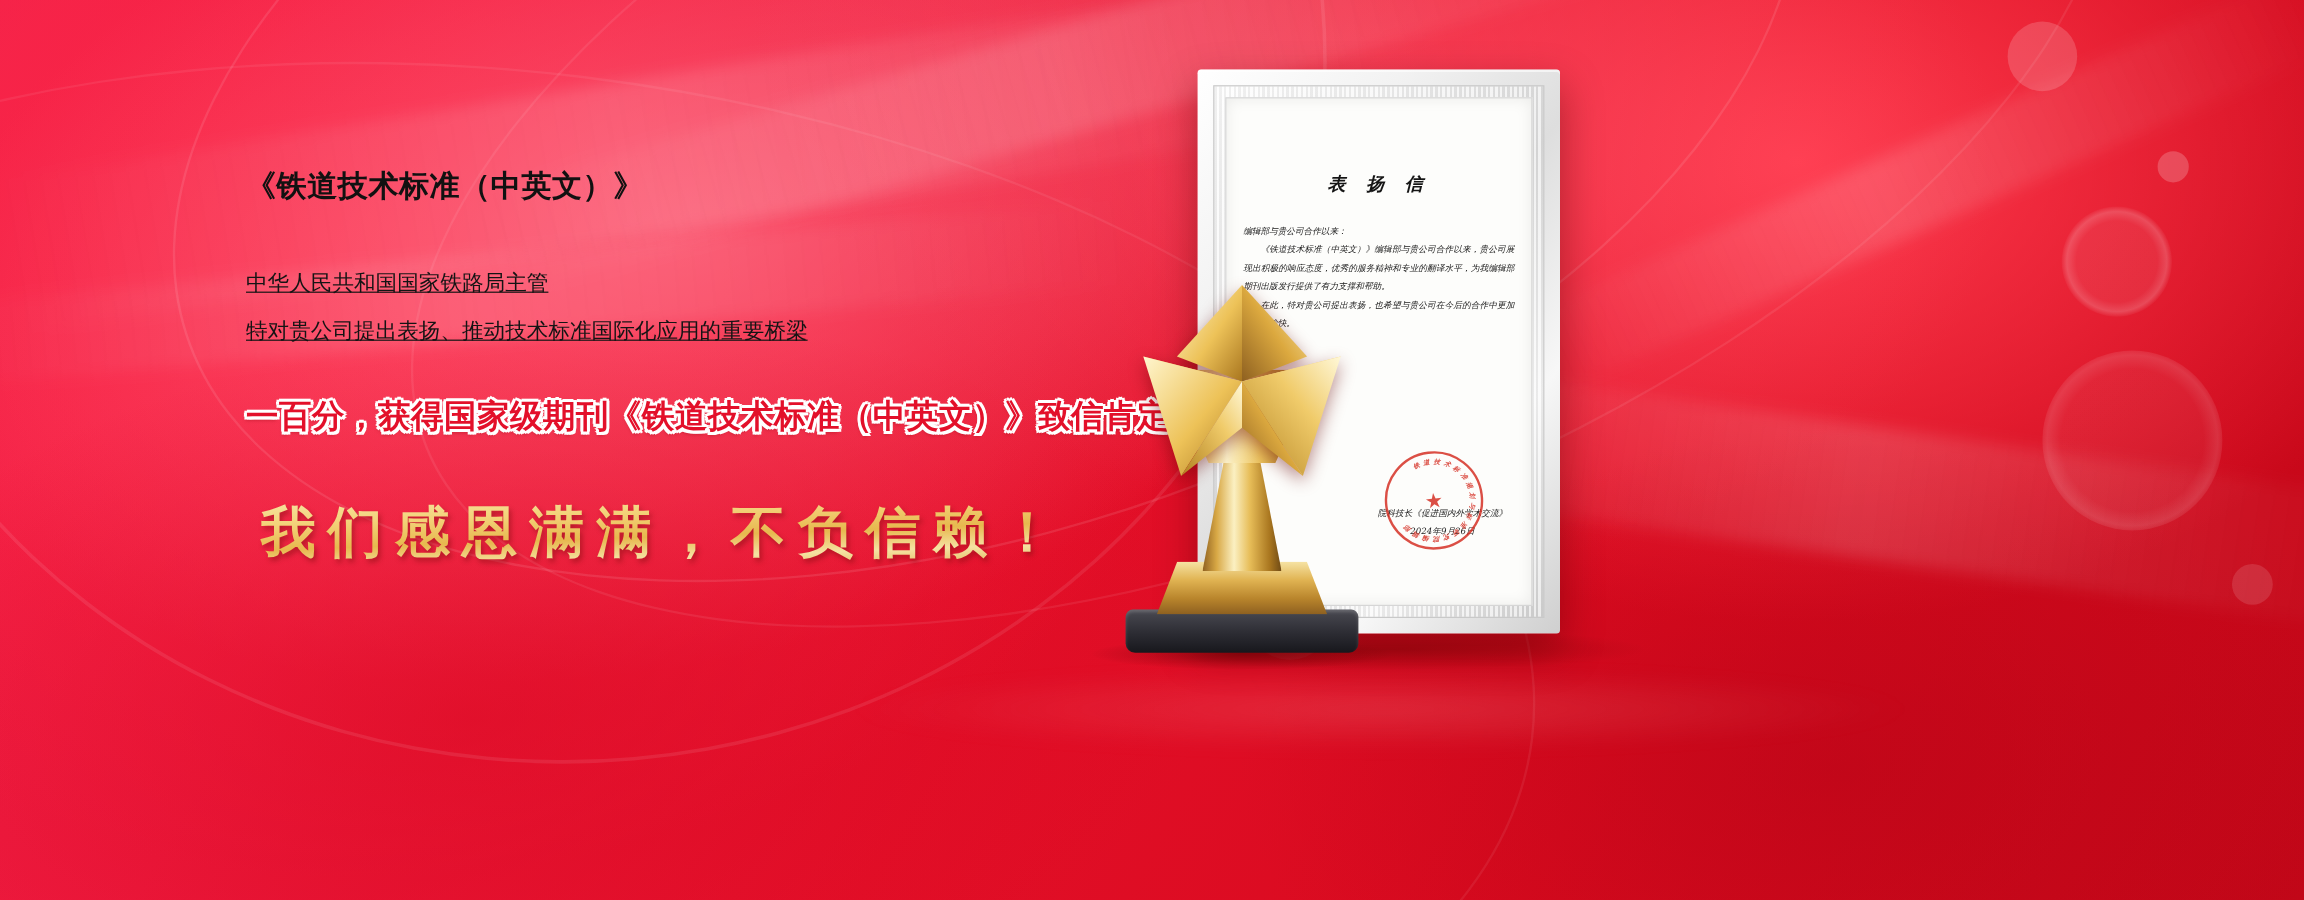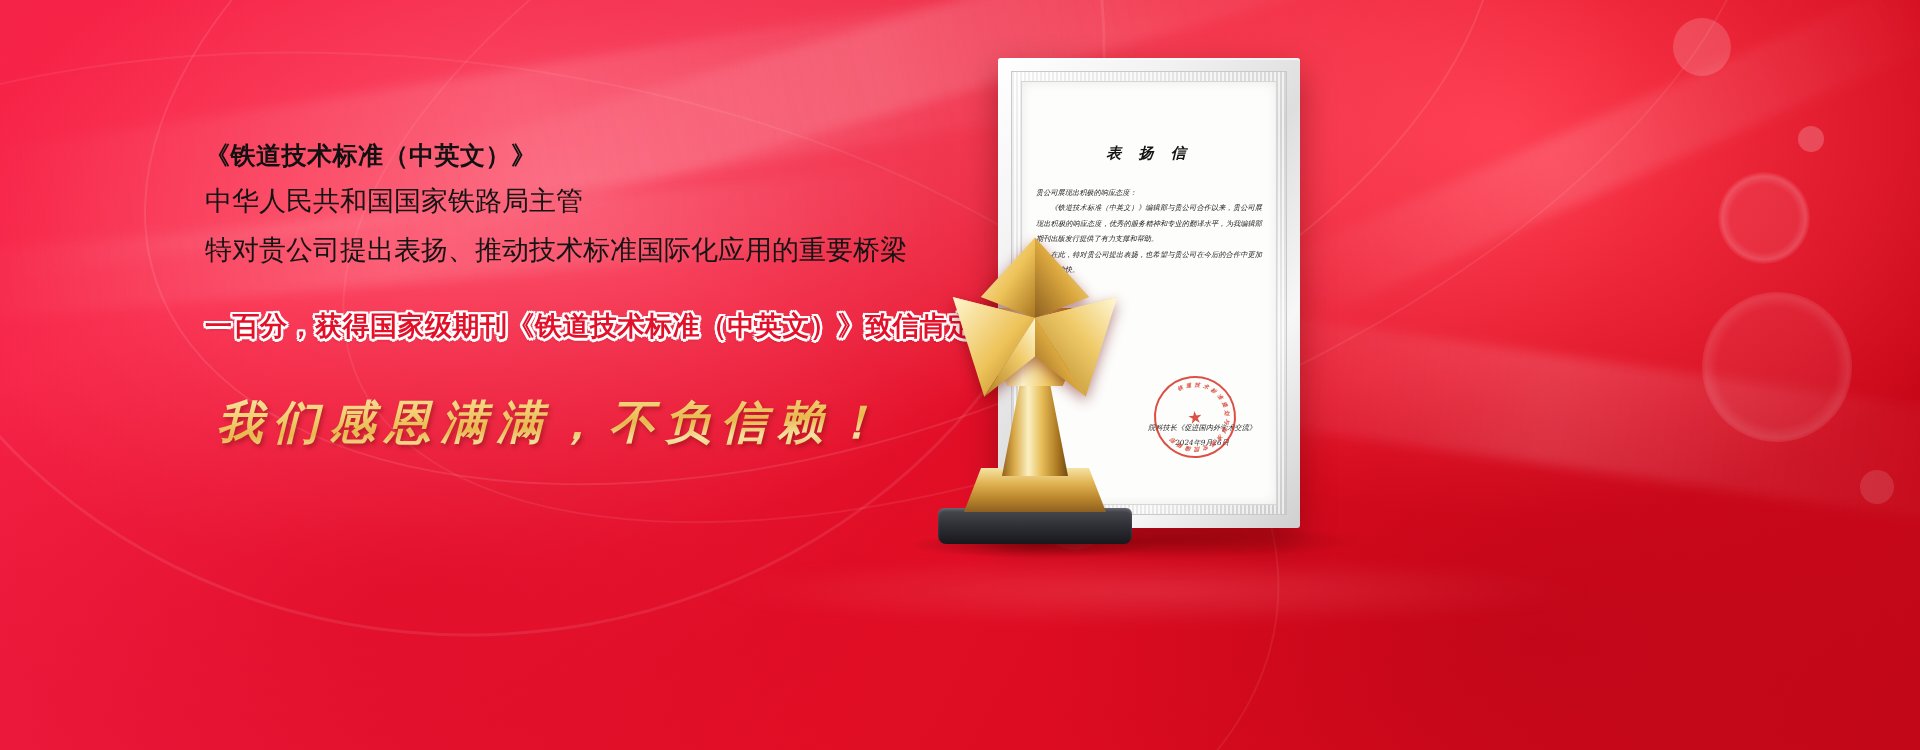--- a/index.html
+++ b/index.html
@@ -54,37 +54,37 @@
   .b4{left:1702px;top:292px;width:150px;height:150px;
       background:radial-gradient(circle,rgba(255,255,255,.05) 56%,rgba(255,255,255,.14) 67%,rgba(255,255,255,0) 76%);}
   .b5{left:1118px;top:300px;width:46px;height:46px;background:rgba(255,255,255,.10);}
   .b6{left:1040px;top:480px;width:70px;height:70px;background:rgba(255,255,255,.07);}
   .b7{left:1860px;top:470px;width:34px;height:34px;background:rgba(255,255,255,.12);}
 
   
   #copy{position:absolute;left:205px;top:140px;width:760px;}
   .journal-title{
     font-size:25px;font-weight:bold;color:#111;letter-spacing:.5px;
-    line-height:1.2;margin:0 0 18px 0;white-space:nowrap;
+    line-height:1.2;margin:0 0 57px 0;white-space:nowrap;
   }
   .desc-line{
-    font-size:27px;color:#141414;line-height:1.0;margin:0 0 22px 0;white-space:nowrap;
+    font-size:18px;color:#141414;line-height:1.0;margin:0 0 22px 0;white-space:nowrap;text-decoration:underline;
   }
   .headline{
     margin:44px 0 0 0;font-size:27px;font-weight:bold;color:#e3102a;white-space:nowrap;
     letter-spacing:.5px;
     text-shadow:
       -2px -2px 0 #fff, 2px -2px 0 #fff, -2px 2px 0 #fff, 2px 2px 0 #fff,
       -2.5px 0 0 #fff, 2.5px 0 0 #fff, 0 -2.5px 0 #fff, 0 2.5px 0 #fff,
       -1px 3px 3px rgba(120,0,0,.35);
   }
   .calligraphy{
     margin:48px 0 0 12px;
     font-family:"DejaVu Serif","Liberation Serif",serif;
-    font-size:46px;font-weight:bold;font-style:italic;
+    font-size:46px;font-weight:bold;
     letter-spacing:10px;white-space:nowrap;
     background:linear-gradient(178deg,#f6e7a8 0%,#f3d279 28%,#e7b84e 52%,#f5e2a2 72%,#d9a53c 100%);
     -webkit-background-clip:text;background-clip:text;
     color:transparent;-webkit-text-fill-color:transparent;
     filter:drop-shadow(2px 3px 2px rgba(120,10,10,.45));
   }
 
   
   #trophy{position:absolute;left:920px;top:250px;width:230px;height:310px;}
   #trophy .base-shadow{
@@ -210,21 +210,21 @@
     <div class="headline">一百分，获得国家级期刊《铁道技术标准（中英文）》致信肯定!</div>
     <div class="calligraphy">我们感恩满满，不负信赖！</div>
   </div>
 
   <div id="cert-floor"></div>
   <div id="cert-frame">
     <div id="cert-bevel">
       <div id="cert-inner">
         <div id="cert-title">表 扬 信</div>
         <div id="cert-body">
-          <p>贵公司展现出积极的响应态度：</p>
+          <p>编辑部与贵公司合作以来：</p>
           <p class="indent">《铁道技术标准（中英文）》编辑部与贵公司合作以来，贵公司展现出积极的响应态度，优秀的服务精神和专业的翻译水平，为我编辑部期刊出版发行提供了有力支撑和帮助。</p>
           <p class="indent">在此，特对贵公司提出表扬，也希望与贵公司在今后的合作中更加紧密和愉快。</p>
         </div>
         <div id="cert-sign">
           <div>院科技长《促进国内外学术交流》</div>
           <div>2024年9月26日</div>
         </div>
         <div id="seal">
           <div class="ring-txt">
               <span style="transform: translate(-10.9446px, -30.0702px) rotate(-20deg) translate(-50%, -50%);">铁</span>

